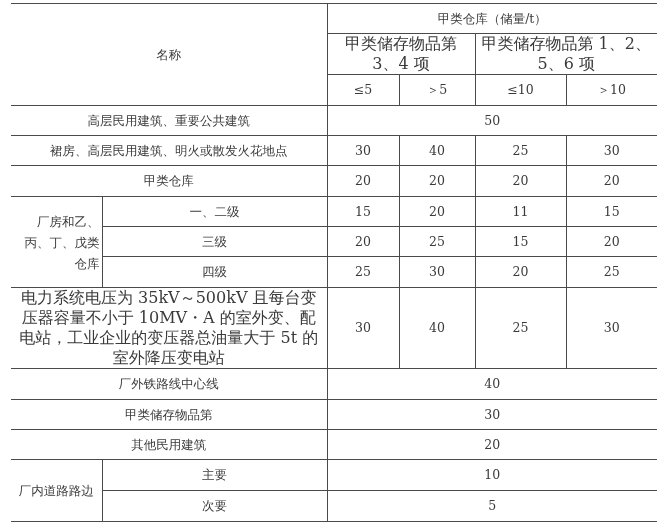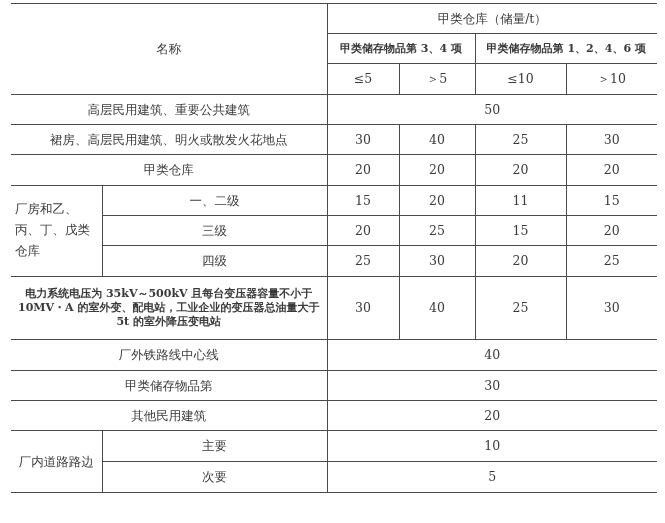--- a/index.html
+++ b/index.html
@@ -12,42 +12,42 @@
     }
     table.spec td {
       border: 1.4px solid #4a4a4a; text-align: center; vertical-align: middle;
       padding: 0 2px; line-height: 1.25; margin-left: 9px;
     }
     table.spec tr > td:first-child { border-left: none; }
     table.spec tr > td:last-child { border-right: none; }
     .h32 { height: 30px; }
     .h33 { height: 31px; }
     .tall { height: 63px; line-height: 21px; }
-    .small { font-size: 11px; font-weight: bold; }
+    .small { font-size: 16px; }
   </style>
 </head>
 <body>
 
 <table class="spec">
   <colgroup>
     <col style="width:91px">
     <col style="width:225px">
     <col style="width:72px">
     <col style="width:76px">
     <col style="width:91px">
     <col style="width:91px">
   </colgroup>
   <tbody>
       <tr class="h32">
     <td colspan="2" rowspan="3">名称</td>
     <td colspan="4">甲类仓库（储量/t）</td>
   </tr>
   <tr class="h32">
     <td colspan="2" class="small">甲类储存物品第 3、4 项</td>
-    <td colspan="2" class="small">甲类储存物品第 1、2、4、6 项</td>
+    <td colspan="2" class="small">甲类储存物品第 1、2、5、6 项</td>
   </tr>
   <tr class="h33">
     <td>≤5</td>
     <td>＞5</td>
     <td>≤10</td>
     <td>＞10</td>
   </tr>
 
   <tr class="h32">
     <td colspan="2">高层民用建筑、重要公共建筑</td>
@@ -62,21 +62,21 @@
   </tr>
   <tr class="h33">
     <td colspan="2">甲类仓库</td>
     <td>20</td>
     <td>20</td>
     <td>20</td>
     <td>20</td>
   </tr>
 
   <tr class="h32">
-    <td rowspan="3" style="text-align:left; padding-left:4px; line-height:21px;font-family:Liberation Mono, monospace;">厂房和乙、丙、丁、戊类仓库</td>
+    <td rowspan="3" style="text-align:right; padding-left:4px; line-height:21px;">厂房和乙、丙、丁、戊类仓库</td>
     <td>一、二级</td>
     <td>15</td>
     <td>20</td>
     <td>11</td>
     <td>15</td>
   </tr>
   <tr class="h32">
     <td>三级</td>
     <td>20</td>
     <td>25</td>

